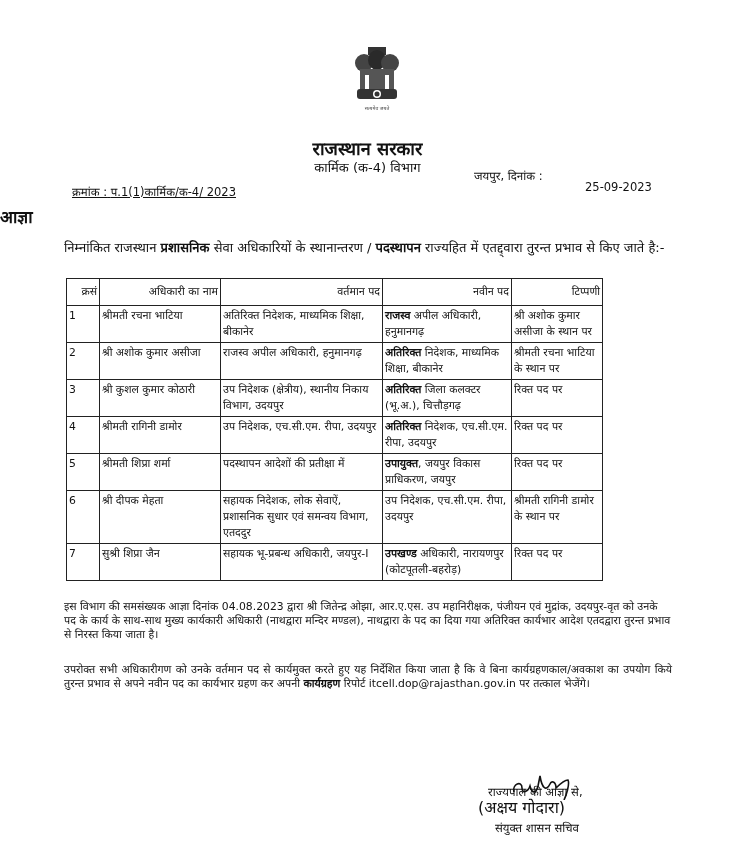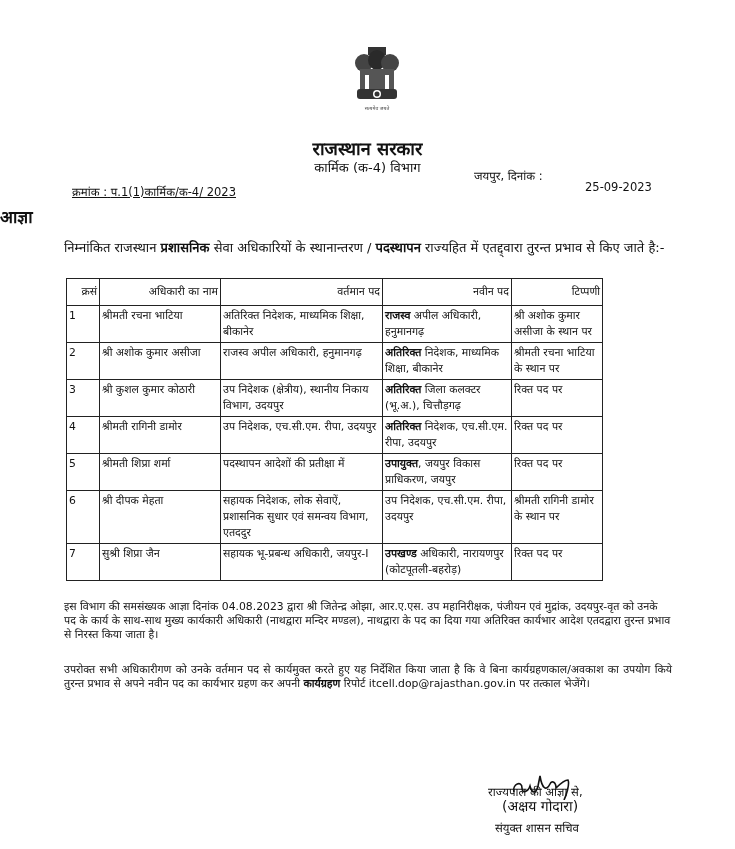--- a/index.html
+++ b/index.html
@@ -17,21 +17,21 @@
   table { position: absolute; left: 66px; top: 278px; border-collapse: collapse; font-size: 10.8px; }
   td, th { border: 1.2px solid #222; vertical-align: top; padding: 2px 2px; line-height: 16px; text-align: left; }
   th { font-weight: normal; text-align: right; height: 22px; vertical-align: middle; }
   .c0 { width: 28px; } .c1 { width: 116px; margin-top: 19px; } .c2 { width: 157px; } .c3 { width: 124px; margin-top: 24px; } .c4 { width: 86px; }
   b { font-weight: bold; }
   .para { position: absolute; left: 64px; width: 608px; font-size: 10.8px; line-height: 14px; }
   .p1 { top: 600px; }
   .p2 { top: 663px; text-align: justify; }
   .sig1 { position: absolute; left: 488px; top: 742px; font-size: 11.5px; margin-top: 42px; }
   .signature { position: absolute; left: 510px; top: 770px; width: 80px; height: 30px; }
-  .sig2 { position: absolute; left: 502px; top: 796px; font-size: 14px; }
+  .sig2 { position: absolute; left: 478px; top: 796px; font-size: 16px; }
   .sig3 { position: absolute; left: 495px; top: 820px; font-size: 11.5px; }
 </style>
 </head>
 <body>
 
 <div class="page">
 
   <svg class="emblem" viewBox="0 0 50 70">
     <rect x="16" y="2" width="18" height="8" fill="#333"></rect>
     <ellipse cx="12" cy="18" rx="9" ry="9" fill="#444"></ellipse>

